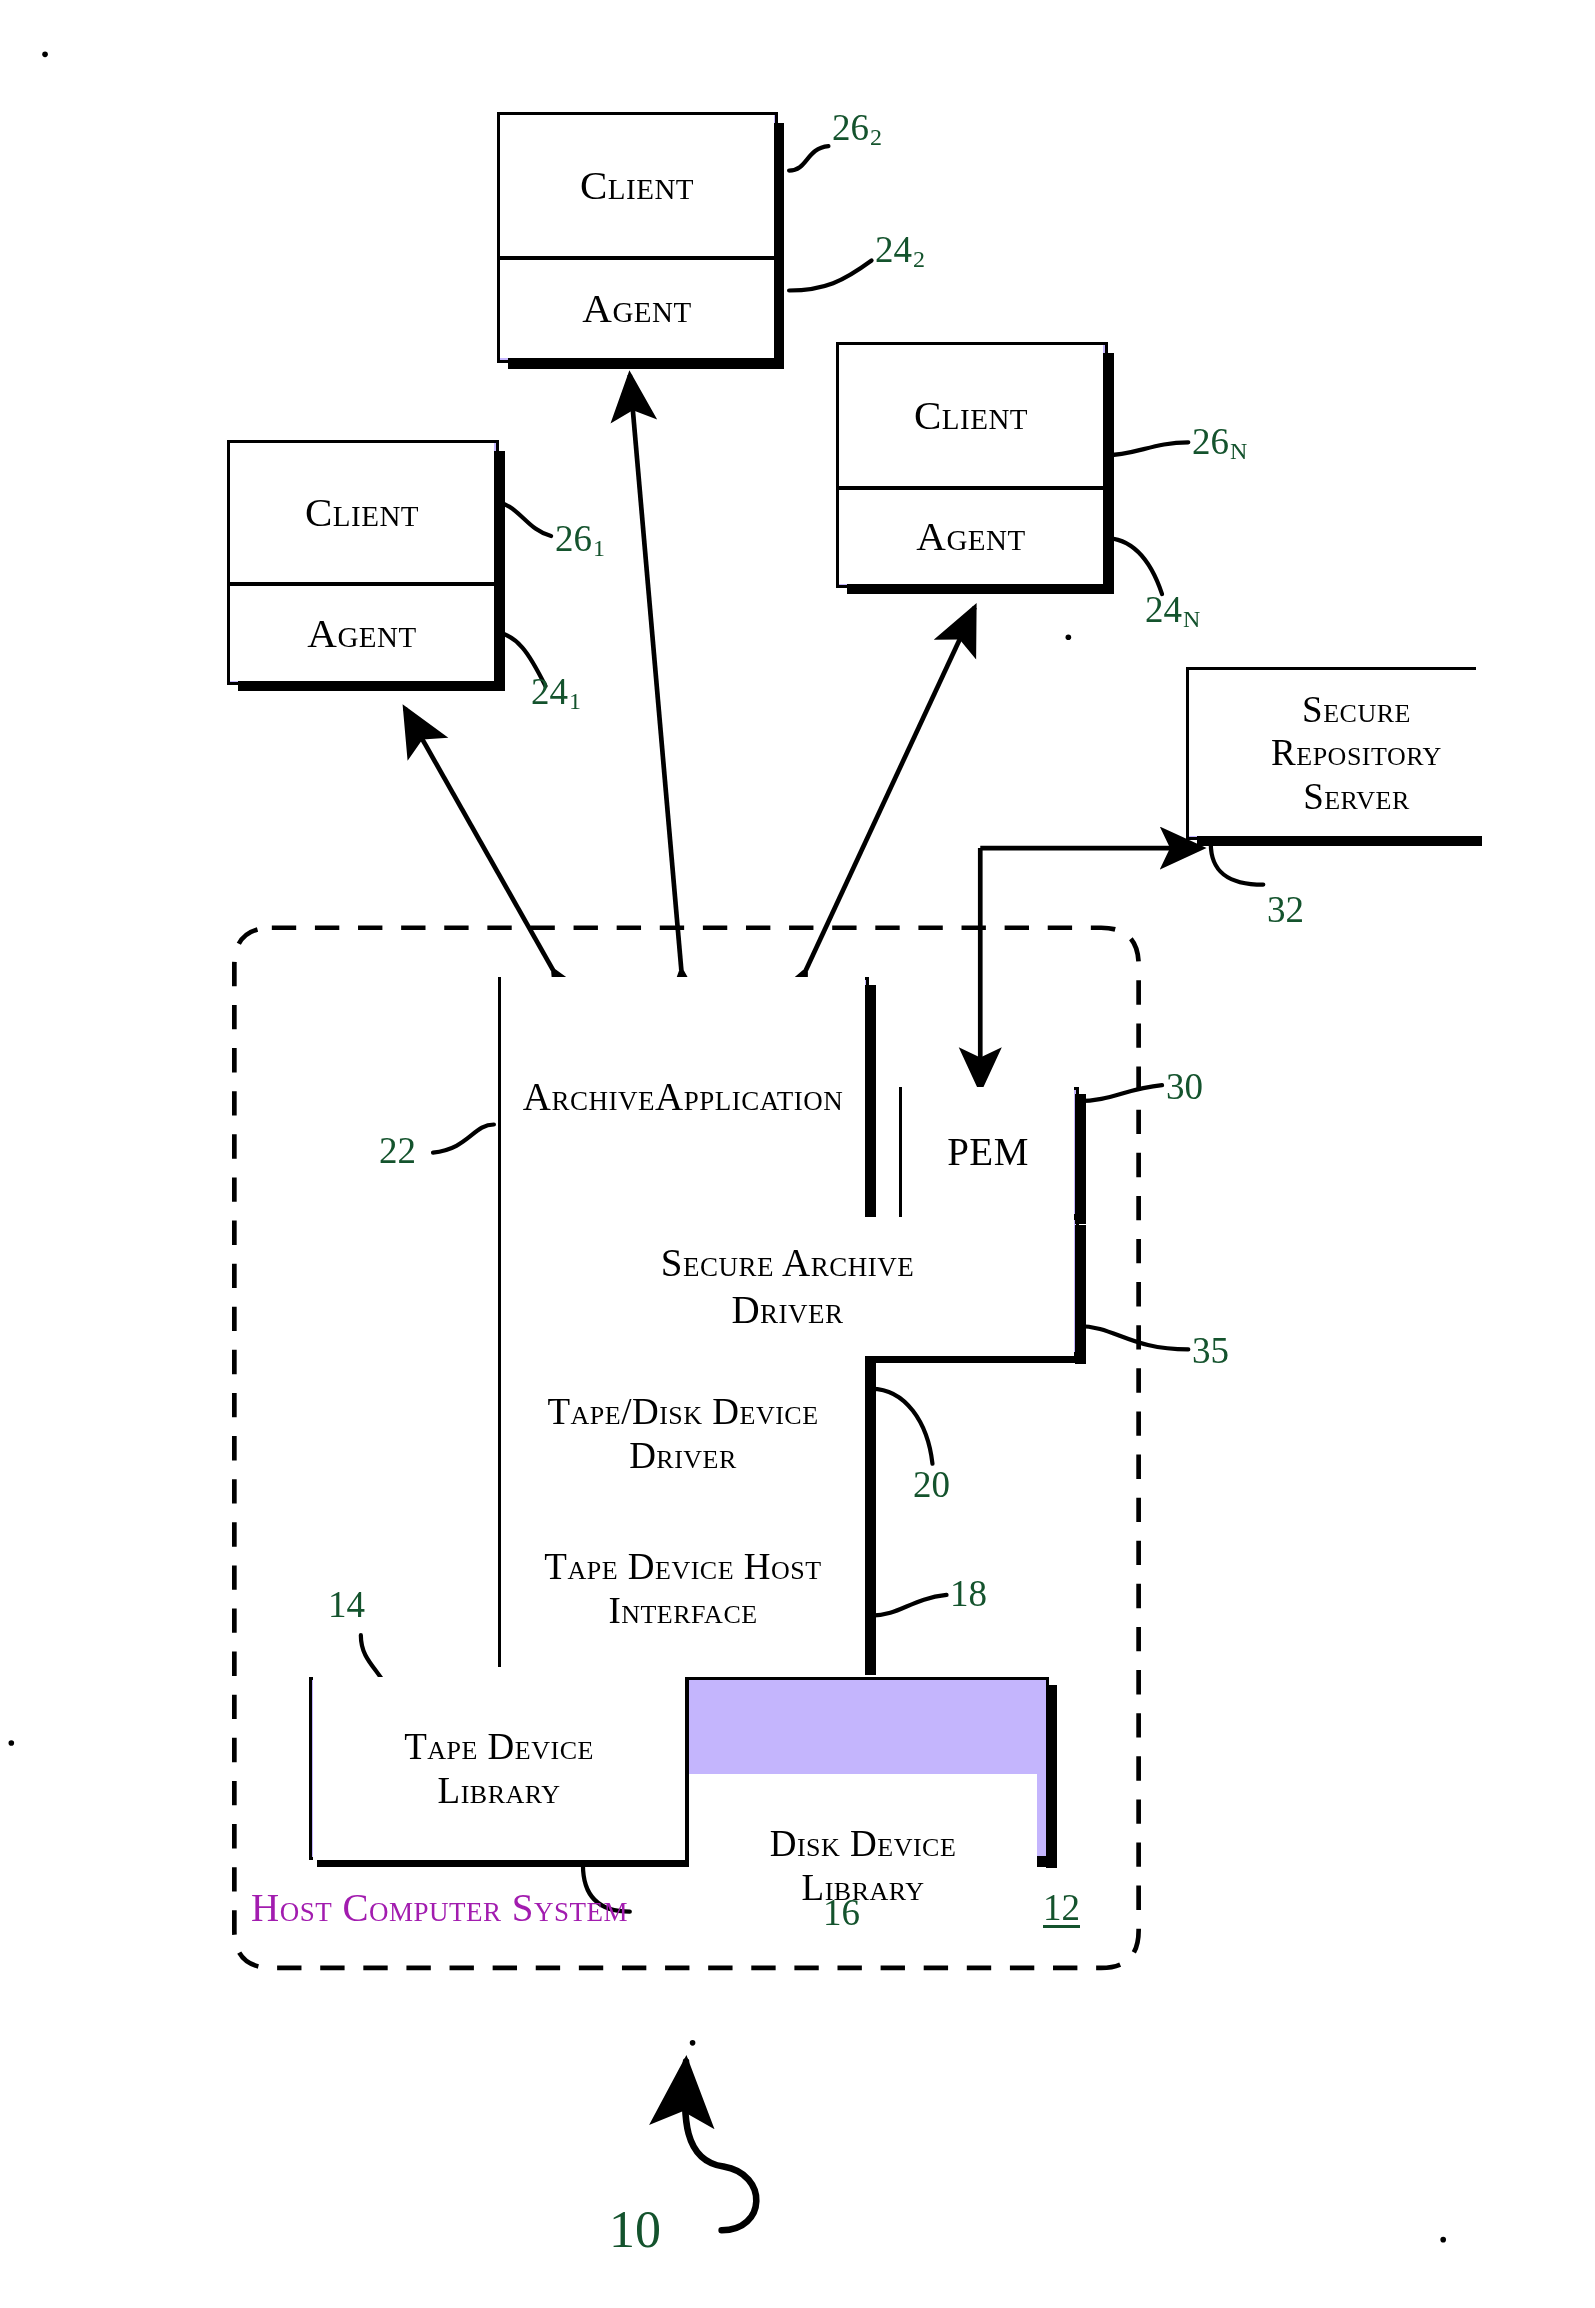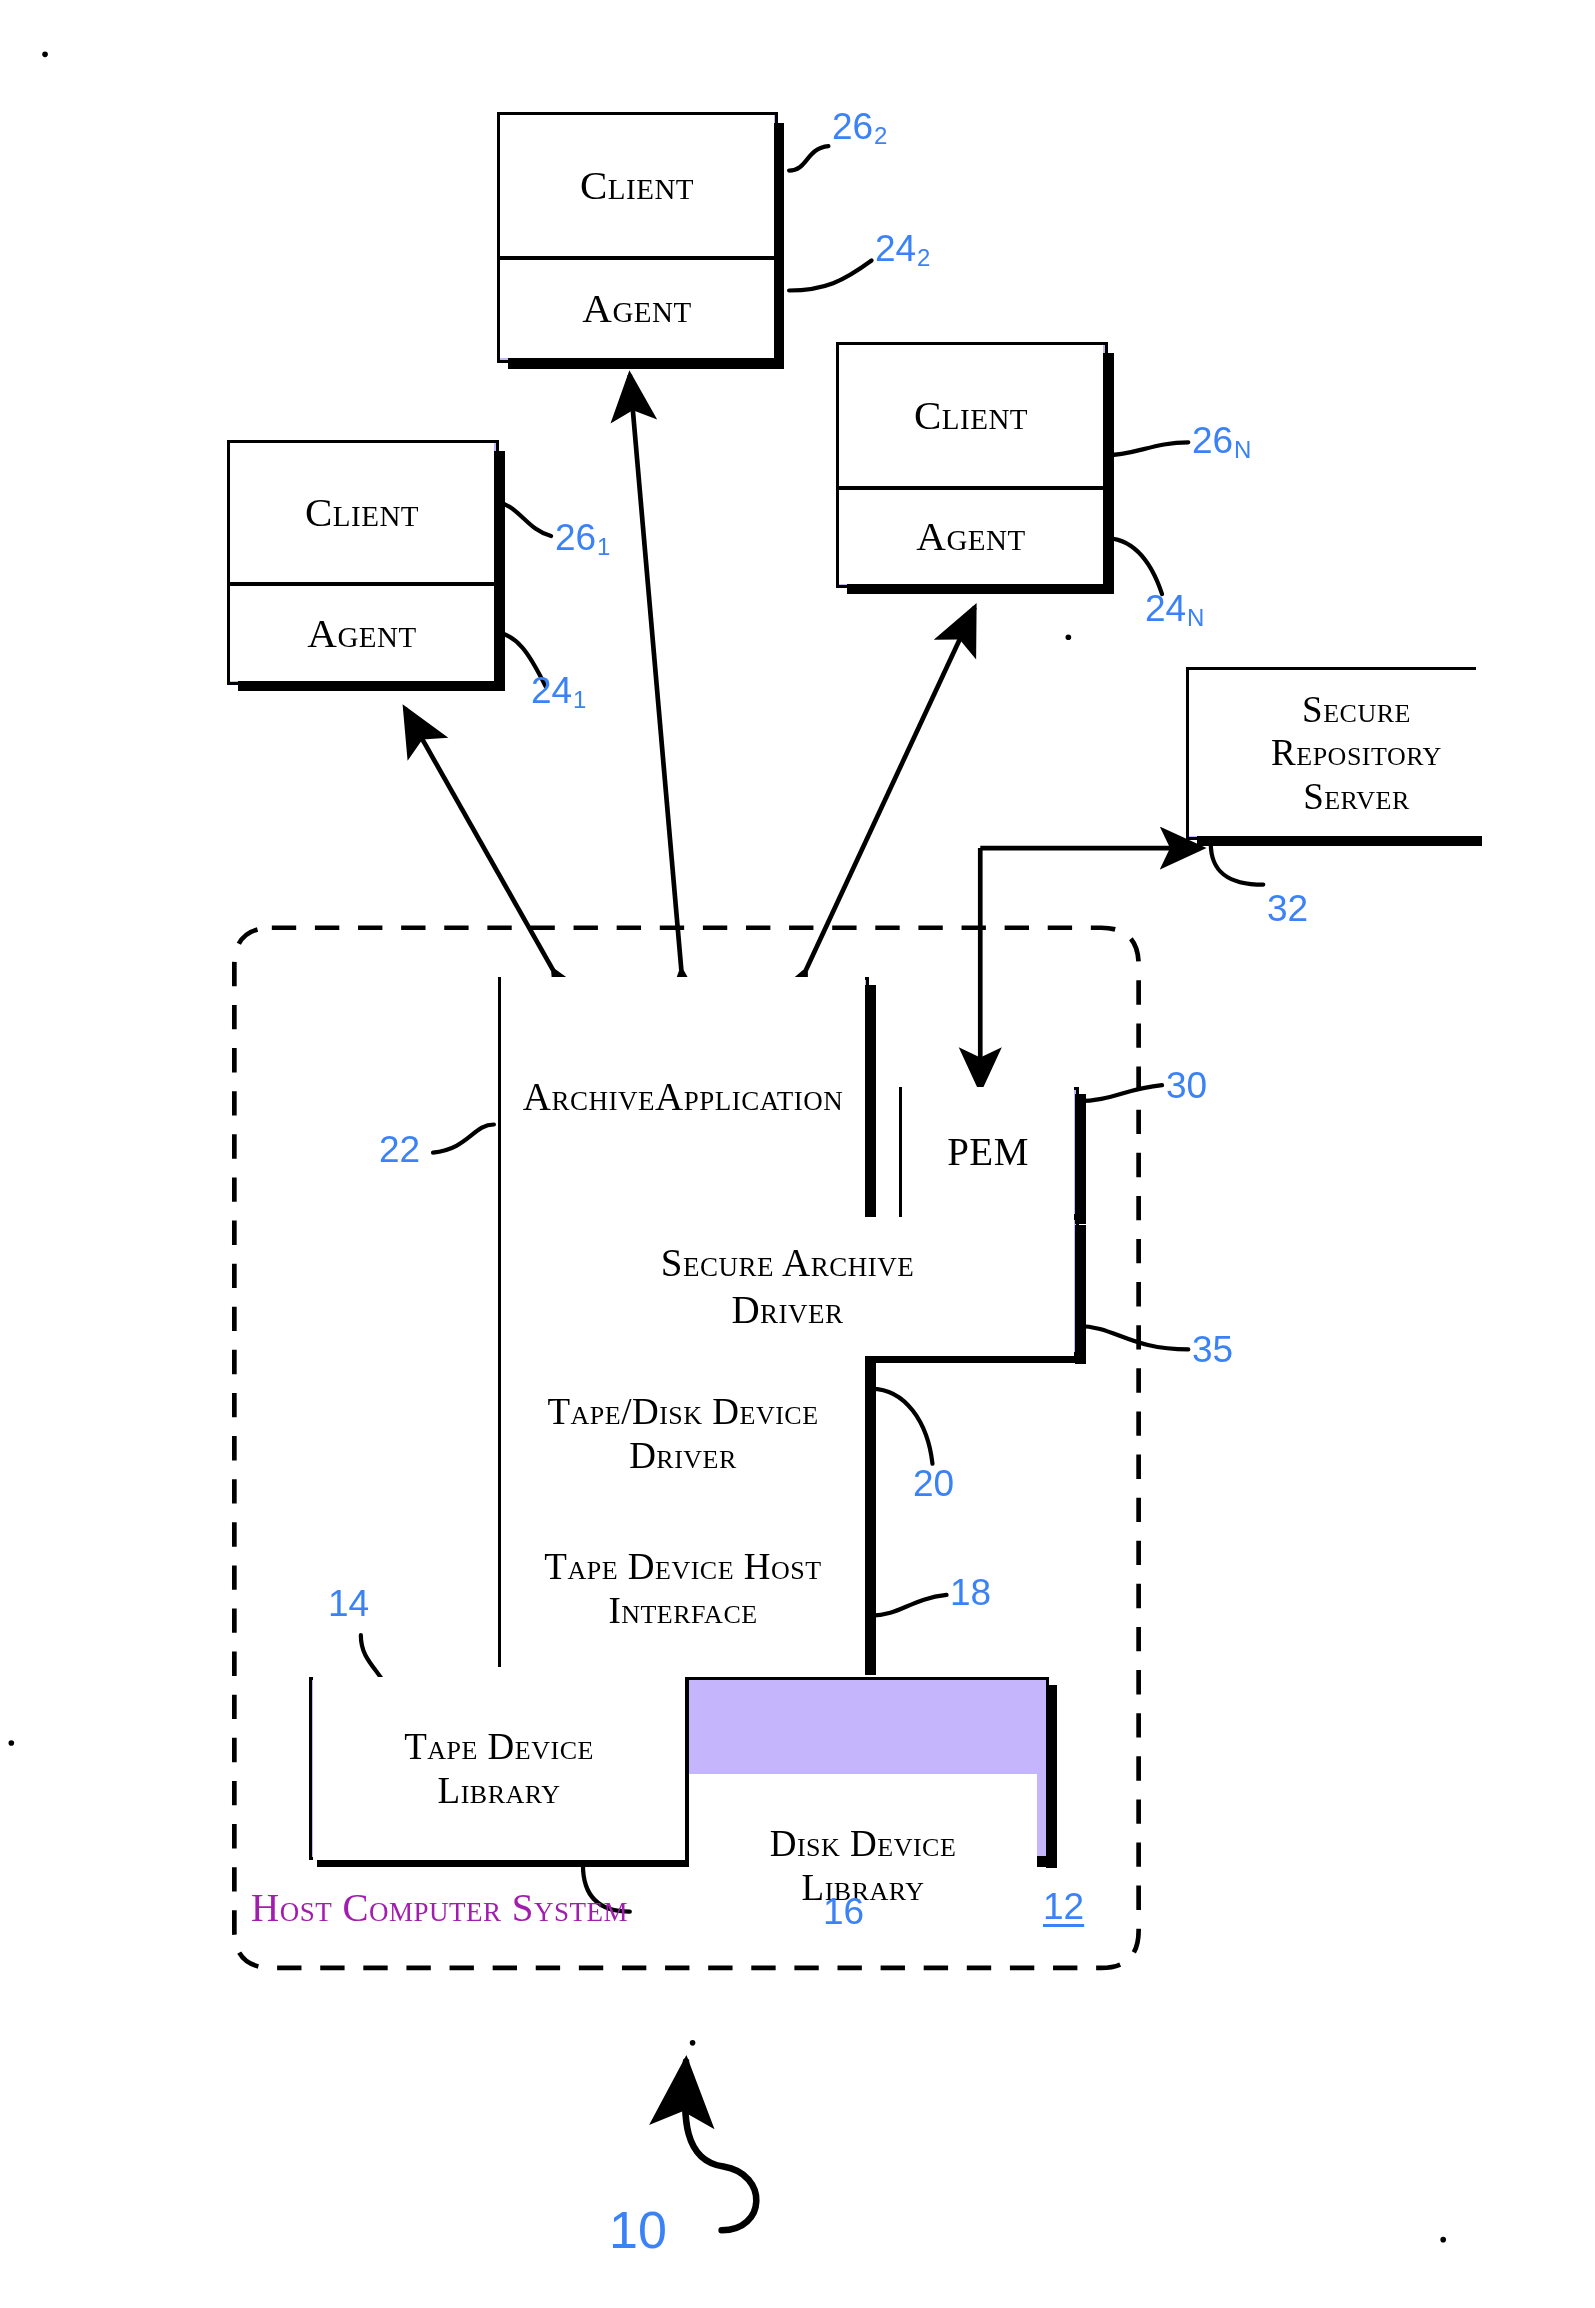--- a/index.html
+++ b/index.html
@@ -67,23 +67,23 @@
 
   .divider {
     position: absolute;
     background: #000;
     z-index: 6;
   }
 
   
   .ref {
     position: absolute;
-    font-family: Liberation Sans, sans-serif;
+    font-family: Liberation Serif, serif;
     font-size: 37px;
-    color: #3b82f6;
+    color: #14532d;
     white-space: nowrap;
     z-index: 8;
   }
   .ref sub {
     font-size: 24px;
     vertical-align: -0.22em;
     margin-left: 0.9px;
   }
   .ref.underlined {
     text-decoration: underline;

